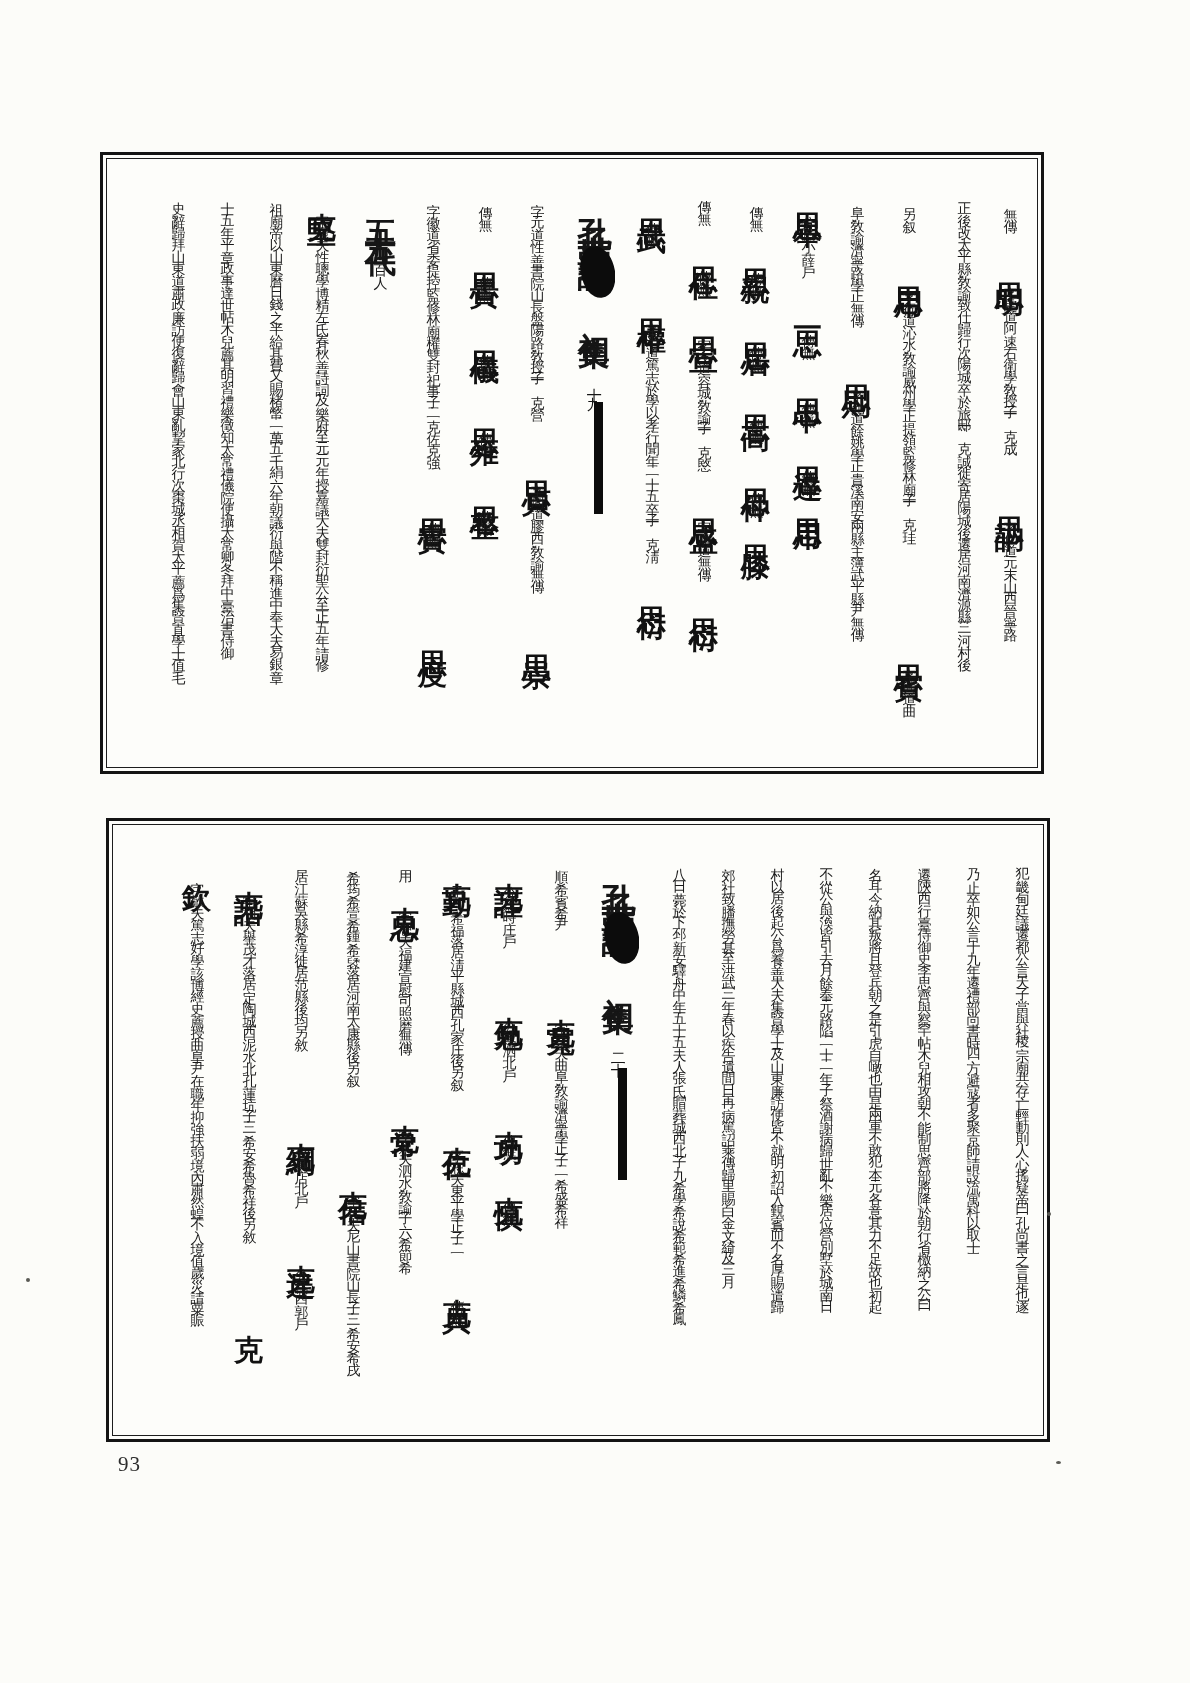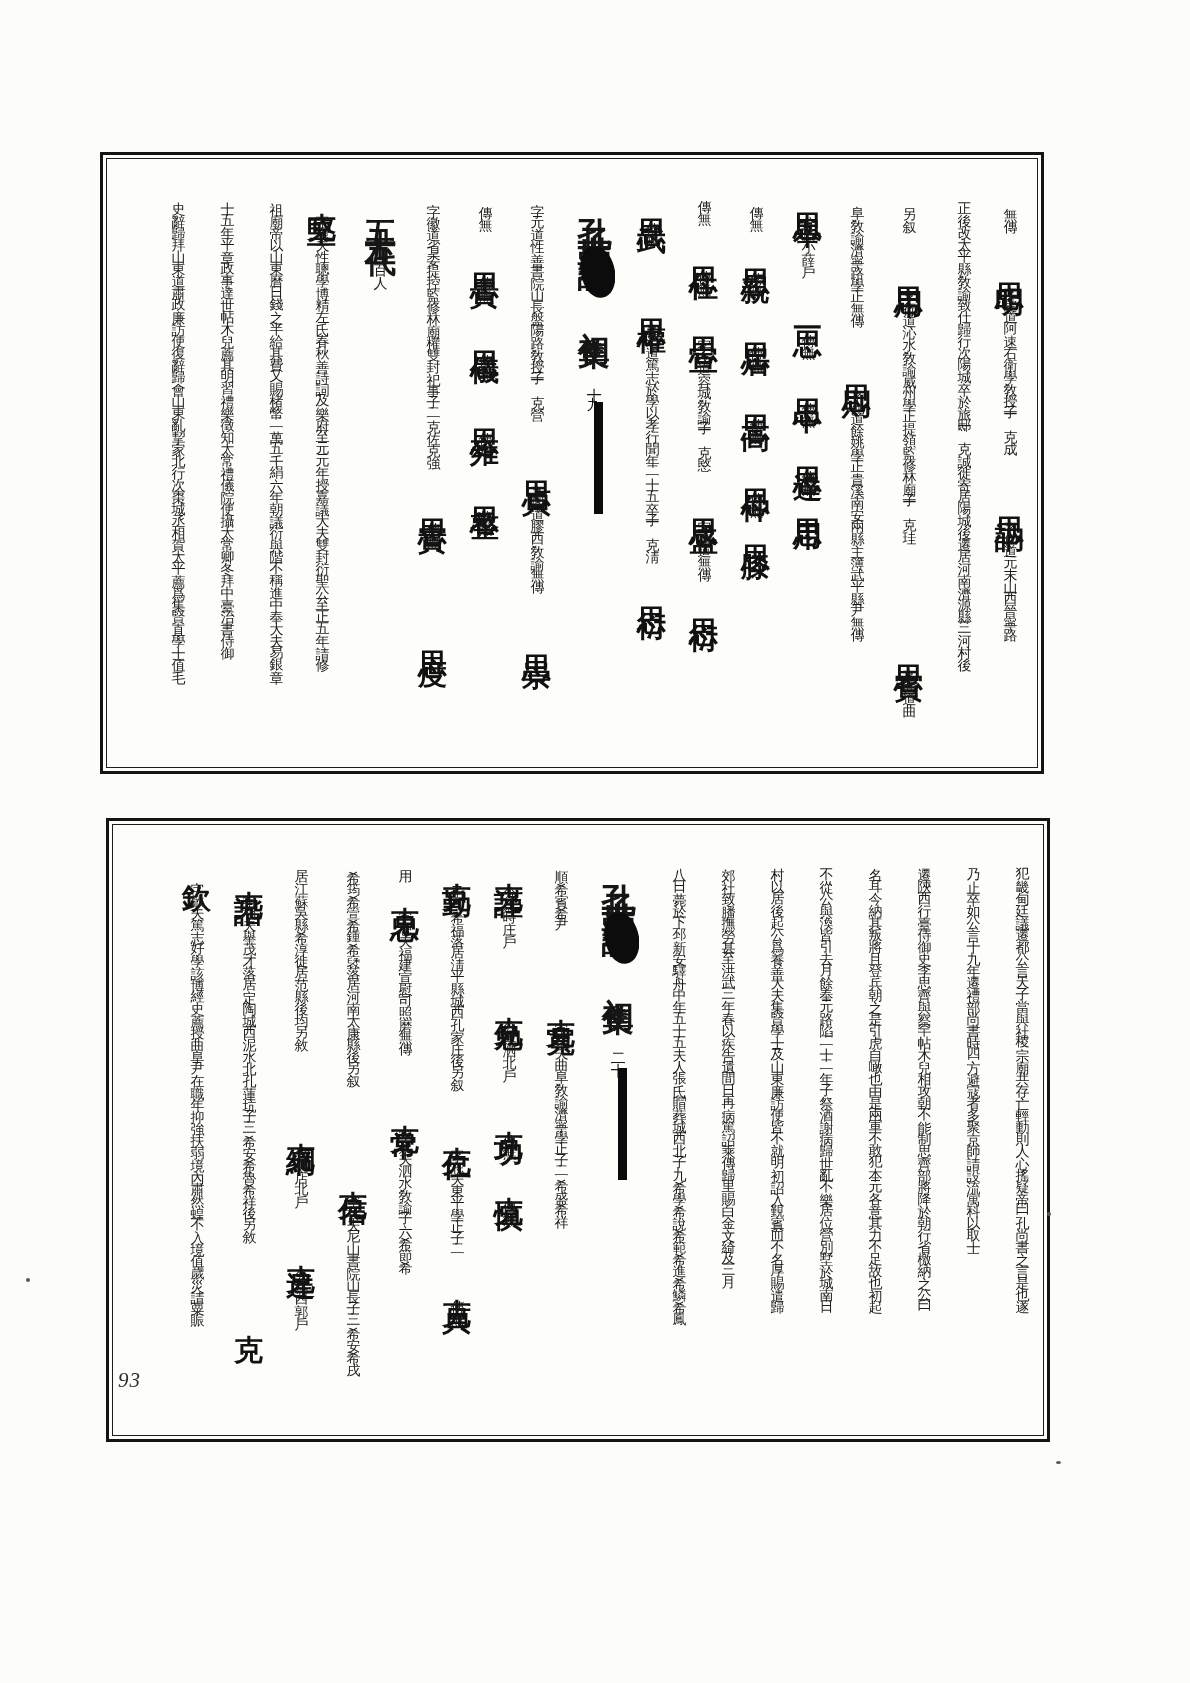--- a/index.html
+++ b/index.html
@@ -19,22 +19,22 @@
   span.gen{display:inline-block;font-size:31px;letter-spacing:9px;line-height:1.05;font-weight:bold;}
   span.nt,span.nt1,span.cnt{display:inline-block;font-size:14px;letter-spacing:12px;
         line-height:16px;color:#1a1a1a;word-break:break-all;}
   span.ttl{display:inline-block;font-size:34px;letter-spacing:9px;line-height:1.02;font-weight:bold;}
   span.sub{display:inline-block;font-size:32px;letter-spacing:6px;line-height:1.05;font-weight:bold;}
   span.vol{display:inline-block;font-size:19px;letter-spacing:6px;line-height:1.1;font-weight:bold;}
   span.folio{display:inline-block;font-size:15px;letter-spacing:9px;line-height:1.1;}
   span.blob{display:inline-block;width:34px;height:52px;background:#0c0c0c;
         border-radius:42% 55% 46% 52%;transform:rotate(-7deg);vertical-align:middle;}
   span.bar{display:inline-block;width:9px;height:112px;background:#0c0c0c;vertical-align:middle;}
-  .pageno{position:absolute;left:118px;top:1368px;font-size:21px;letter-spacing:1px;color:#2d2d2d;
-        writing-mode:horizontal-tb;font-family:"Liberation Serif",serif;font-style:italic;}
+  .pageno{position:absolute;left:118px;top:1452px;font-size:21px;letter-spacing:1px;color:#2d2d2d;
+        writing-mode:horizontal-tb;font-family:"Liberation Serif",serif;}
   .speck{position:absolute;background:#5a5a55;border-radius:50%;}
 </style>
 </head>
 <body>
 
 <div class="page">
   <div class="box" style="left: 100px; top: 152px; width: 938px; height: 616px;">
     <div class="box-inner">
       <div class="cols">
           <div class="col"><span class="nt" style="height: 28px; margin-top: 30px;">無傳</span><span class="nm" style="margin-top: 34px;">思明</span><span class="nt" style="height: 184px; margin-top: 4px;">字處道阿速右衛學敎授子一克成</span><span class="nm" style="margin-top: 34px;">思訥</span><span class="nt" style="height: 132px; margin-top: 4px;">字仁道元末山西晉寧路</span></div>

